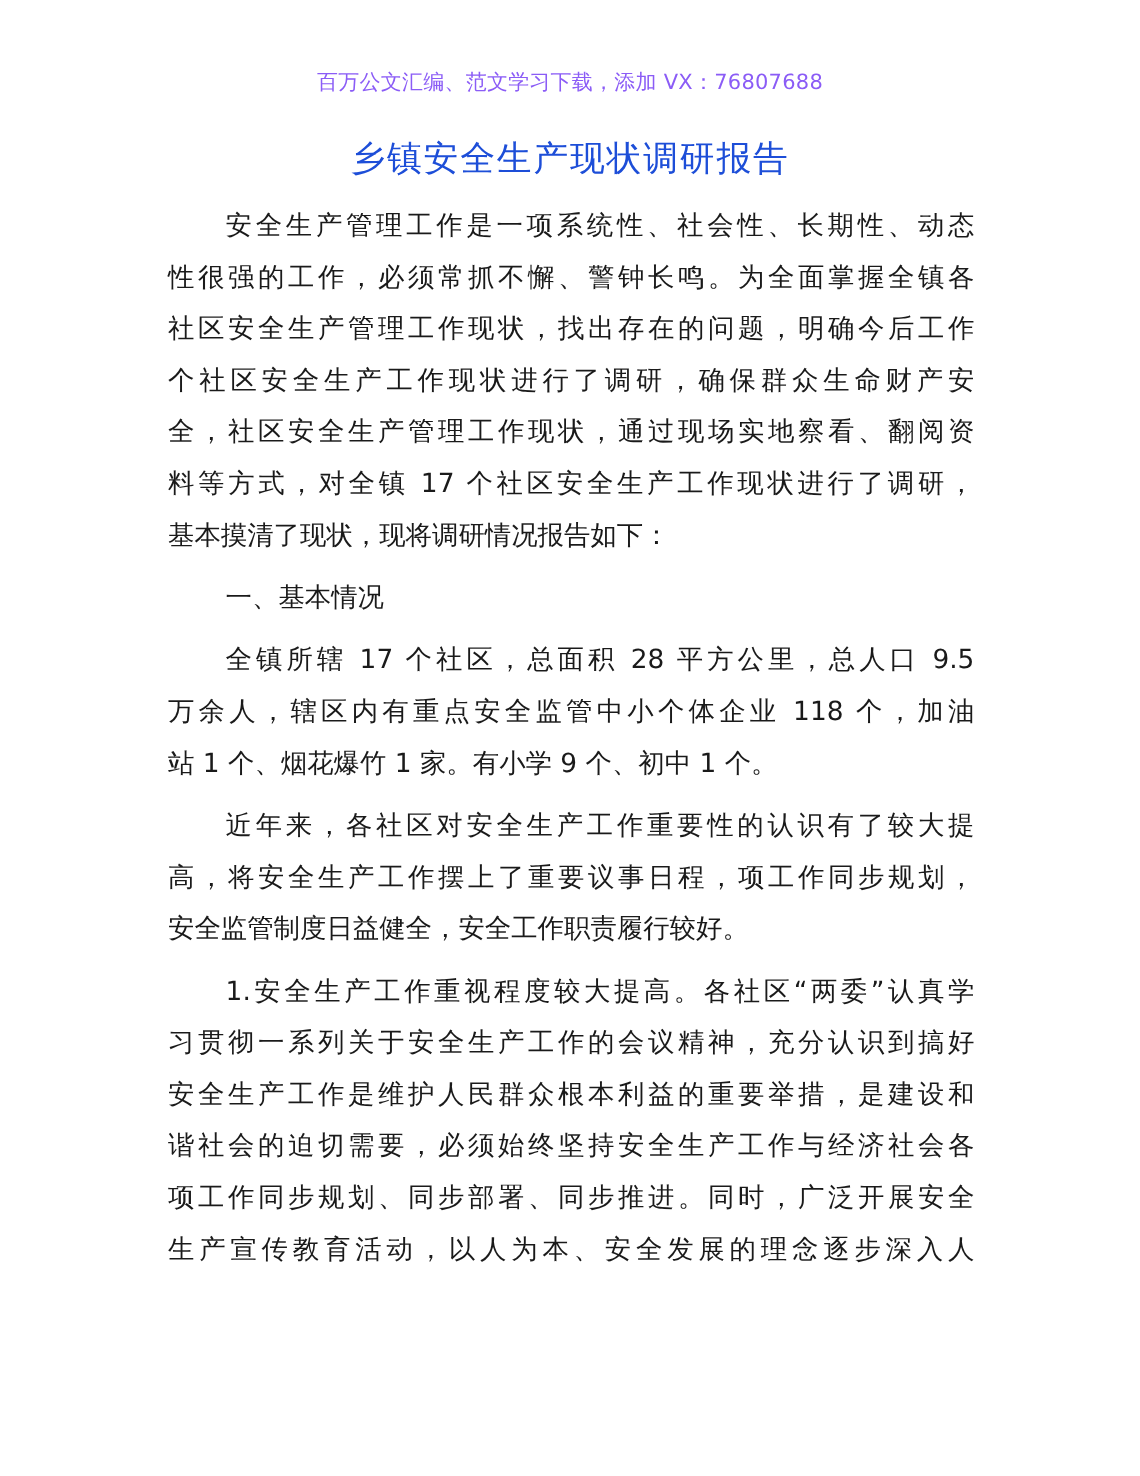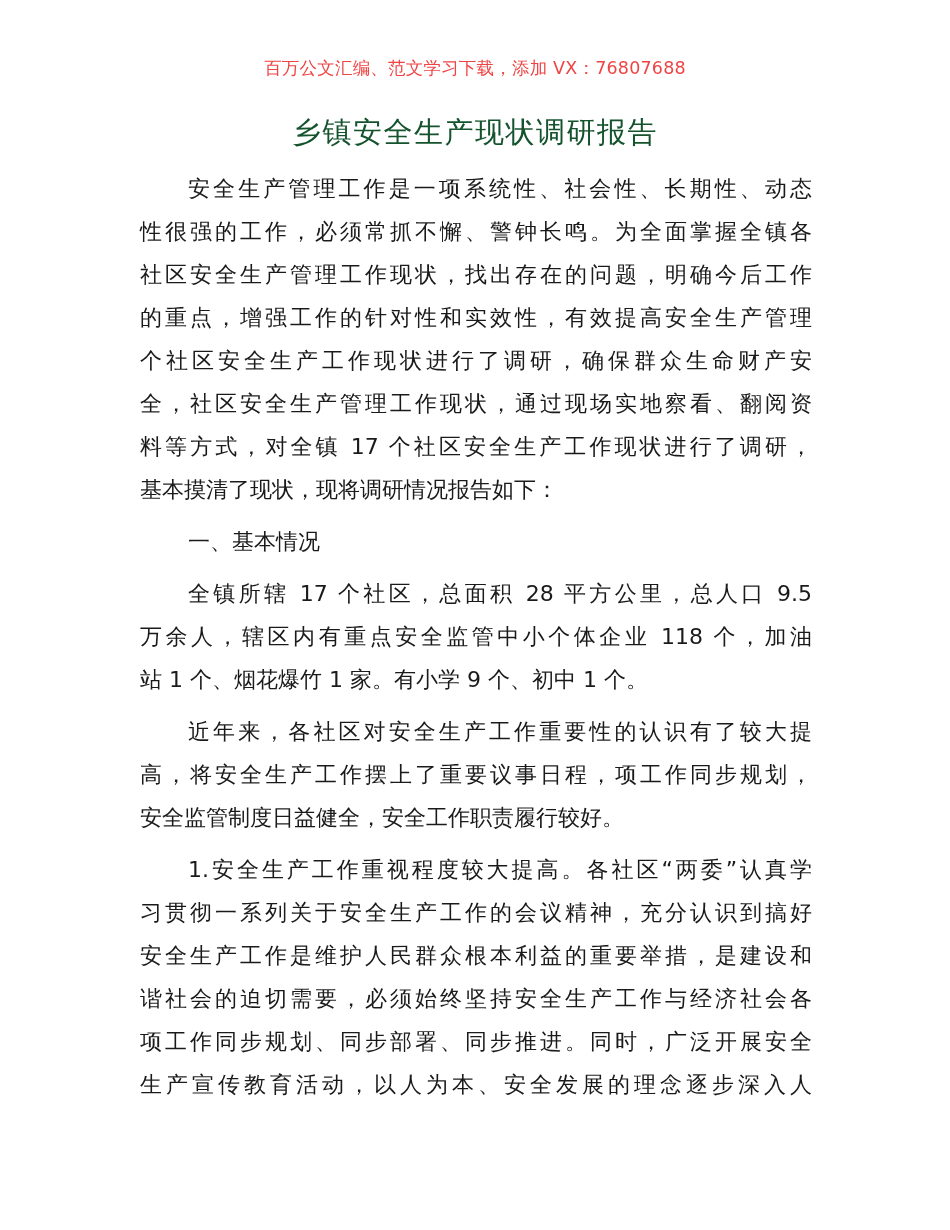--- a/index.html
+++ b/index.html
@@ -1,42 +1,41 @@
 <!DOCTYPE html>
 <html><head>
 <meta charset="utf-8">
 <style>
   html, body { margin: 0; padding: 0; background: #ffffff; }
   body { width: 950px; height: 1230px; position: relative; overflow: hidden;
          font-family: "DejaVu Sans", "Liberation Sans", sans-serif; color: #1a1a1a; }
   .watermark { position: absolute; top: 56px; left: 0; width: 950px; text-align: center;
-               font-size: 17.5px; color: #ef4444; letter-spacing: 0.2px; }
+               font-size: 17.5px; color: #8b5cf6; letter-spacing: 0.2px; }
   .title { position: absolute; top: 113px; left: 0; width: 950px; text-align: center;
-           font-size: 29px; letter-spacing: 1.5px; color: #14532d; }
+           font-size: 29px; letter-spacing: 1.5px; color: #1d4ed8; }
   .body { position: absolute; left: 140px; top: 167px; width: 672px; }
   .line { height: 43px; line-height: 43px; font-size: 22px; white-space: nowrap;
           text-align-last: justify; text-align: justify; }
   .line.last { text-align-last: left; }
   .indent { padding-left: 48px; }
   .gap { height: 9px; }
 </style>
 </head>
 <body>
 
 <div class="watermark">百万公文汇编、范文学习下载，添加 VX：76807688</div>
 
 <div class="title">乡镇安全生产现状调研报告</div>
 
 <div class="body">
 
   <div>
     <div class="line indent">安全生产管理工作是一项系统性、社会性、长期性、动态</div>
     <div class="line">性很强的工作，必须常抓不懈、警钟长鸣。为全面掌握全镇各</div>
     <div class="line">社区安全生产管理工作现状，找出存在的问题，明确今后工作</div>
-    <div class="line">的重点，增强工作的针对性和实效性，有效提高安全生产管理</div>
     <div class="line">个社区安全生产工作现状进行了调研，确保群众生命财产安</div>
     <div class="line">全，社区安全生产管理工作现状，通过现场实地察看、翻阅资</div>
     <div class="line">料等方式，对全镇 17 个社区安全生产工作现状进行了调研，</div>
     <div class="line last">基本摸清了现状，现将调研情况报告如下：</div>
   </div>
   <div class="gap"></div>
 
   <div>
     <div class="line indent last">一、基本情况</div>
   </div>

